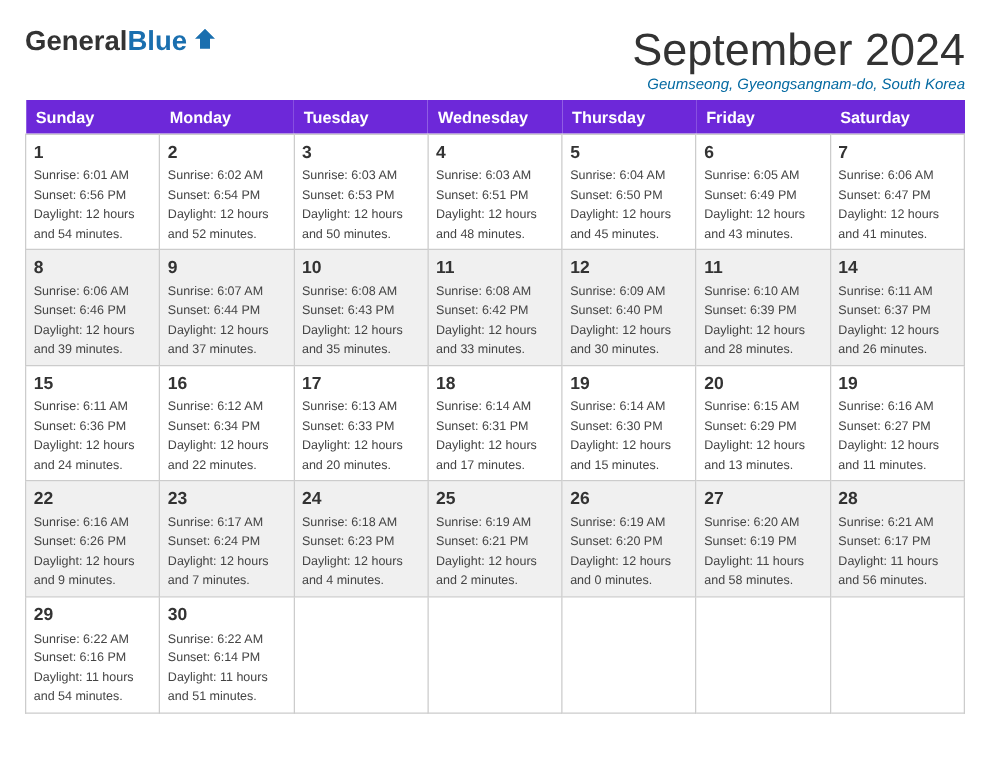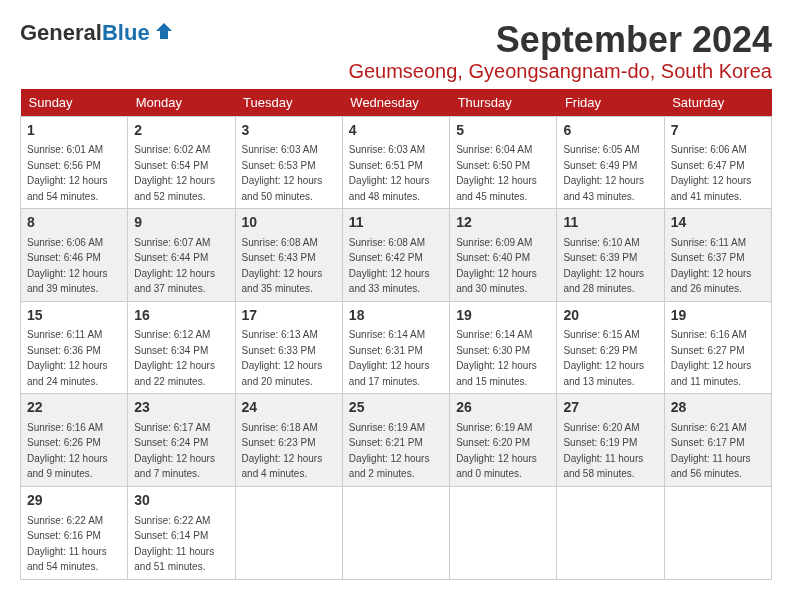--- a/index.html
+++ b/index.html
@@ -24,40 +24,41 @@
     .logo-line {
       display: flex;
       align-items: center;
       gap: 2px;
     }
     .title-block {
       text-align: right;
     }
     .main-title {
       font-size: 36px;
-      font-weight: bold;
+      font-weight: normal;
       color: #333;
       line-height: 1.1;
     }
     .subtitle {
-      font-size: 20px;
-      color: #b91c1c;
+      font-size: 12px;
+      color: #0369a1;
+      font-style: italic;
     }
     .calendar {
       width: 100%;
       border-collapse: collapse;
       margin-top: 6px;
     }
     .calendar th {
-      background-color: #b91c1c;
+      background-color: #6d28d9;
       color: #fff;
       text-align: left;
       padding: 6px 8px;
       font-size: 13px;
-      font-weight: normal;
+      font-weight: bold;
     }
     .calendar td {
       border: 1px solid #ccc;
       vertical-align: top;
       padding: 4px 6px;
       font-size: 10.5px;
       color: #333;
       width: 14.28%;
       min-height: 80px;
       line-height: 1.4;

